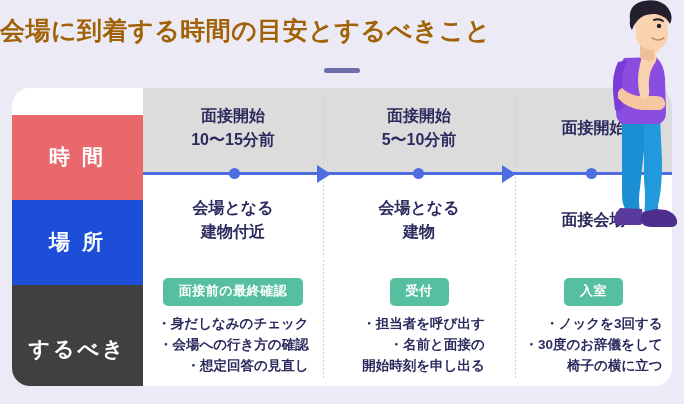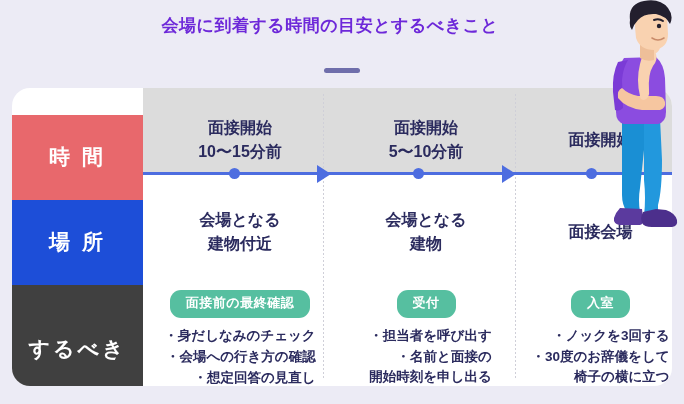--- a/index.html
+++ b/index.html
@@ -14,24 +14,23 @@
   }
 
   
   #title-area {
     position: absolute;
     left: 0; top: 8px; width: 684px; height: 70px;
   }
   #page-title {
     position: absolute;
     left: 0; top: 6px; width: 660px;
-    text-align: center;
-    font-size: 17px;
-    font-weight: bold;
-    color: #6d28d9;
+    font-size: 25px;
+    font-weight: bold;
+    color: #a16207;
     letter-spacing: 0.5px;
     white-space: nowrap;
   }
   #title-underline {
     position: absolute;
     left: 324px; top: 60px;
     width: 36px; height: 5px;
     border-radius: 3px;
     background: #6f6eab;
   }
@@ -70,22 +69,22 @@
     line-height: 1.25;
     box-sizing: border-box;
     margin-top: 27px;
   }
   #row-time  .row-header { background: #e8686c; }
   #row-place .row-header { background: #1d4ed8; }
   #row-todo  .row-header { background: #404040; }
 
   .row-body {
     position: absolute;
-    left: 131px; top: 16px;
-    width: 529px; height: 100%; margin-left: 7px;
+    left: 131px; top: 4px;
+    width: 529px; height: 100%;
   }
 
   
   #place-band {
     position: absolute;
     left: 131px; top: 0px;
     width: 529px; height: 85px;
     background: #dcdcdc;
   }
 
@@ -166,35 +165,35 @@
     justify-content: flex-start;
     padding-top: 16px;
     font-weight: normal;
   }
   .badge {
     display: inline-block;
     background: #56bfa0;
     color: #ffffff;
     font-size: 13px;
     font-weight: bold;
-    border-radius: 11px;
+    border-radius: 5px;
     padding: 4px 16px 5px 16px;
     margin-bottom: 8px;
     letter-spacing: 0.5px;
     white-space: nowrap;
   }
   .bullets {
     font-size: 13.5px;
     color: #2b2b5e;
     font-weight: bold;
     line-height: 1.55;
     text-align: right;
   }
   .bullets .bl { white-space: nowrap; }
-  .bullets .cont { padding-left: 9px; white-space: nowrap; font-family: Liberation Mono, monospace; }
+  .bullets .cont { padding-left: 9px; white-space: nowrap; }
 
   
   #illustration {
     position: absolute;
     left: 596px; top: 0px;
     width: 88px; height: 240px;
     z-index: 20;
     pointer-events: none;
   }
 </style>

